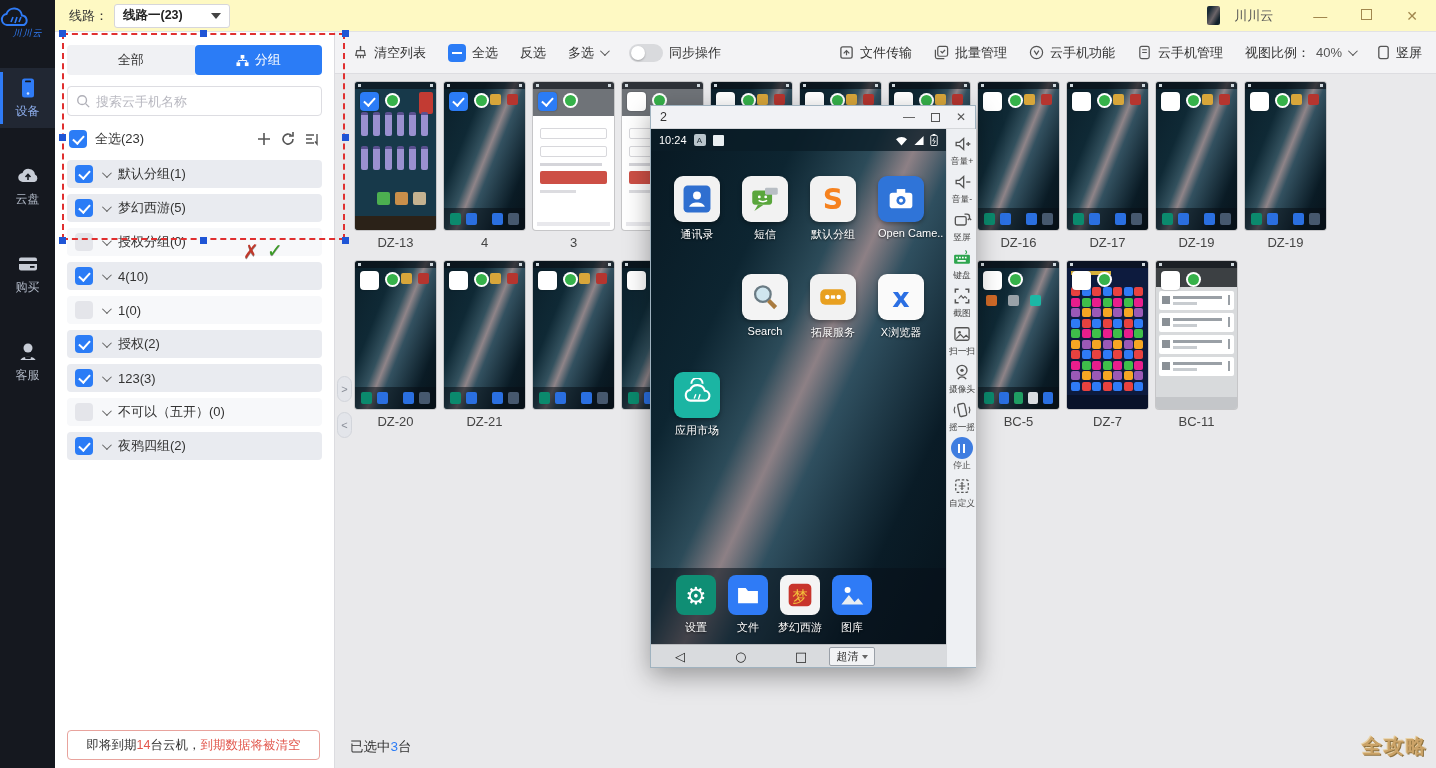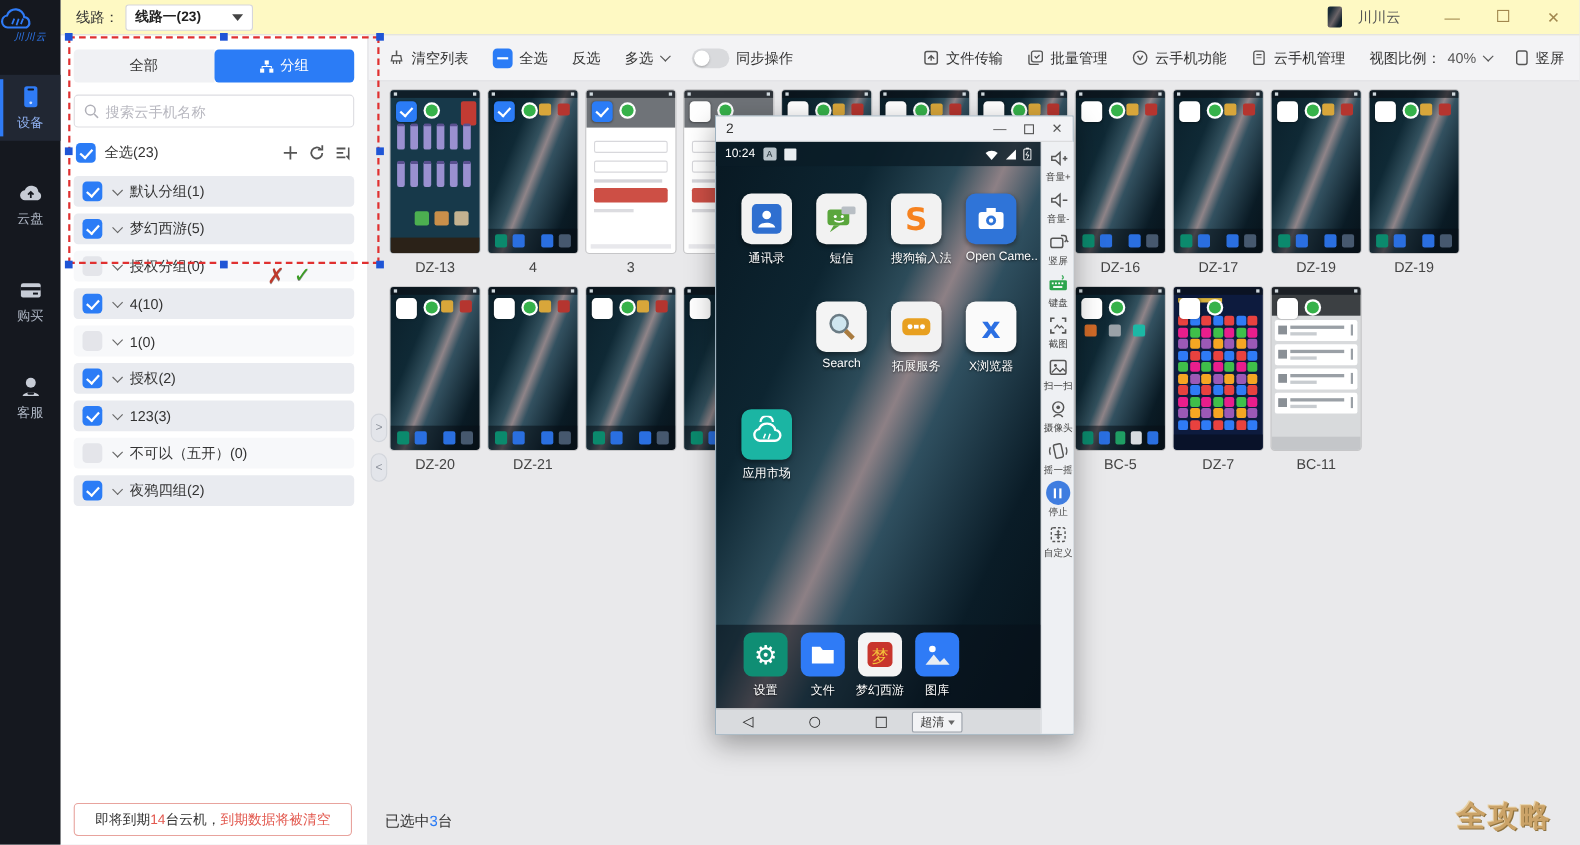--- a/index.html
+++ b/index.html
@@ -114,21 +114,21 @@
   .tstrip { width:30px; background:#eef0f3; border-left:1px solid #d8dadd; display:flex; flex-direction:column; align-items:center; padding-top:4px; }
   .tool { width:30px; text-align:center; margin-bottom:3px; cursor:pointer; }
   .tool .ticon { height:22px; display:flex; align-items:center; justify-content:center; }
   .tool .tlbl { font-size:9.5px; color:#444; transform:scale(.92); white-space:nowrap; }
   .stopc { width:22px; height:22px; border-radius:50%; background:#3f7de0; display:flex; align-items:center; justify-content:center; gap:2.5px; }
   .stopc i { width:2.5px; height:9px; background:#fff; display:block; }
 
   
   .statusline { position:absolute; left:15px; bottom:12px; font-size:13.5px; color:#333; }
   .statusline .blue { color:#2b7cf6; }
-  .watermark { position:absolute; right:25px; bottom:8px; font-size:27px; font-weight:bold; letter-spacing:2px; color:#cba368; text-shadow:1px 1px 0 #8f7340,-1px -1px 0 #e8d2a6; z-index:45;font-family:Liberation Mono, monospace; }
+  .watermark { position:absolute; right:8px; bottom:8px; font-size:20px; font-weight:bold; letter-spacing:2px; color:#cba368; text-shadow:1px 1px 0 #8f7340,-1px -1px 0 #e8d2a6; z-index:45;font-family:Liberation Mono, monospace; }
 
   svg { display:block; }
 </style>
 </head>
 <body>
 
 <div class="sidebar">
   <div class="logo">
     <svg width="30" height="22" viewBox="0 0 30 22">
         <path d="M7 18a5.5 5.5 0 01-.6-10.9A8 8 0 0122 8.6 5 5 0 0124 18z" fill="none" stroke="#2f7bf6" stroke-width="2" style="margin:0 auto"></path>
@@ -870,21 +870,21 @@
                 </svg>
               </div>
               <div class="app-lbl">短信</div>
             </div>
             <div class="app" style="left: 159px; top: 47px; position: absolute;">
               <div class="app-tile" style="background: rgb(242, 242, 242);">
                 <svg width="34" height="34" viewBox="0 0 24 24">
                   <text x="12" y="19" font-size="20" font-weight="bold" fill="#f6821f" text-anchor="middle" font-family="DejaVu Sans">S</text>
                 </svg>
               </div>
-              <div class="app-lbl">搜狗输入法</div>
+              <div class="app-lbl">默认分组</div>
             </div>
             <div class="app" style="left: 227px; top: 47px; position: absolute;">
               <div class="app-tile" style="background: rgb(47, 116, 216);">
                 <svg width="34" height="34" viewBox="0 0 24 24">
                   <rect x="4" y="7.5" width="16" height="11" rx="2" fill="#fff"></rect>
                   <rect x="9" y="5" width="6" height="3.5" fill="#fff"></rect>
                   <circle cx="12" cy="13" r="3.2" fill="#2f74d8"></circle>
                   <circle cx="12" cy="13" r="1.4" fill="#fff"></circle>
                 </svg>
               </div>

